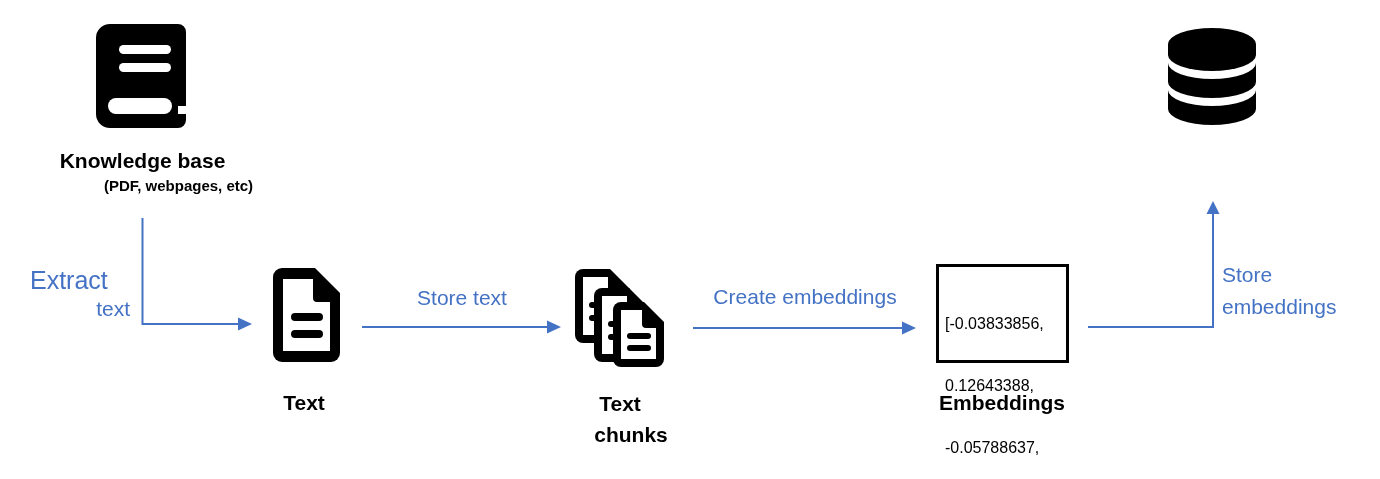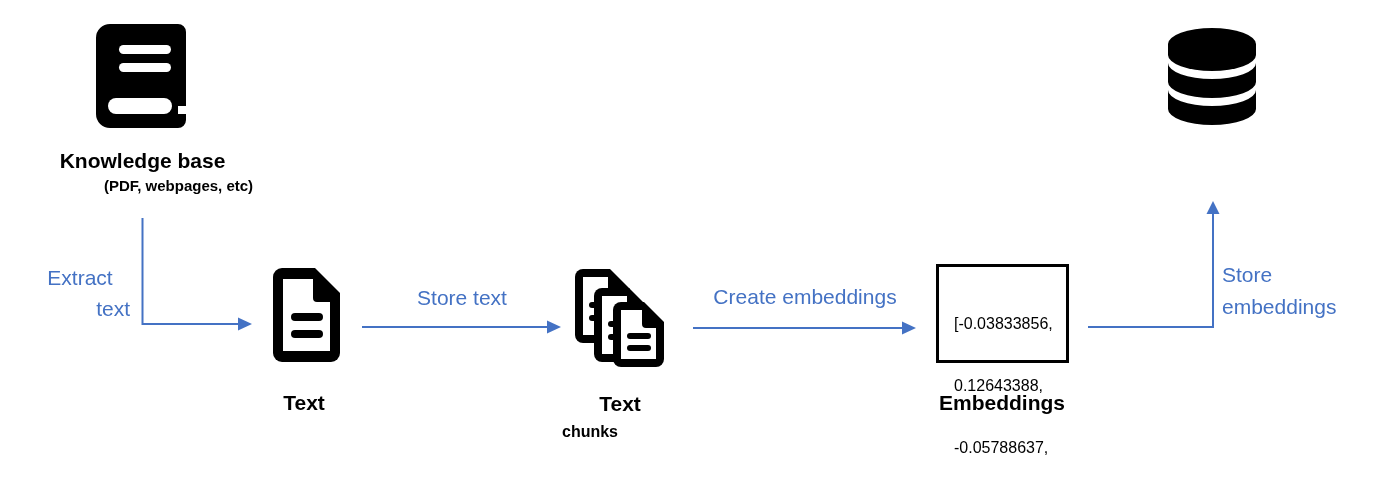--- a/index.html
+++ b/index.html
@@ -53,21 +53,21 @@
   
   .embed-box {
     position: absolute;
     box-sizing: border-box;
     border: 3px solid #000000;
     background: #ffffff;
     font-family: "Liberation Sans", sans-serif;
     color: #000000;
     white-space: pre;
     line-height: 1.30;
-    padding: 5px 0 0 15px;
+    padding: 5px 0 0 6px;
   }
 
   
   .connector {
     position: absolute;
     overflow: visible;
   }
 </style>
 </head>
 <body>
@@ -82,21 +82,21 @@
       <rect x="16" y="76" width="64" height="16" rx="8" fill="#ffffff"></rect>
     </svg>
   </div>
   <div class="label-bold" style="left:0px; top:149px; width:285px; font-size:21px;">Knowledge base</div>
   <div class="label-sub" style="left:0px; top:177px; width:285px; font-size:15px;margin-left:36px;">(PDF, webpages, etc)</div>
 
   <svg class="connector" style="left:130px; top:205px;" width="135" height="140" viewBox="0 0 135 140" aria-hidden="true">
     <path d="M12.5 13 L12.5 119 L108 119" fill="none" stroke="#4472C4" stroke-width="2"></path>
     <path d="M108 112.5 L122 119 L108 125.5 Z" fill="#4472C4"></path>
   </svg>
-  <div class="edge-label" style="left:30px; top:265px; width:100px; text-align:center; font-size:21px;">Extract</div>
+  <div class="edge-label" style="left:30px; top:265px; width:100px; text-align:left; font-size:25px;">Extract</div>
   <div class="edge-label" style="left:30px; top:296px; width:100px; text-align:right; font-size:21px;">text</div>
 
   <div class="node" style="left:265px; top:265px; width:78px; height:100px;">
     <svg width="78" height="100" viewBox="0 0 78 100" aria-hidden="true">
       <path d="M8 12 A9 9 0 0 1 17 3 L50 3 L75 28 L75 88 A9 9 0 0 1 66 97 L17 97 A9 9 0 0 1 8 88 Z" fill="#000000"></path>
       <path d="M18 14 L48 14 L48 33 A4 4 0 0 0 52 37 L65 37 L65 86 L18 86 Z" fill="#ffffff"></path>
       <rect x="26" y="48" width="32" height="8" rx="4" fill="#000000"></rect>
       <rect x="26" y="65" width="32" height="8" rx="4" fill="#000000"></rect>
     </svg>
   </div>
@@ -127,21 +127,21 @@
       <g>
 
         <path d="M41 44 A8 8 0 0 1 49 36 L72 36 L92 56 L92 93 A8 8 0 0 1 84 101 L49 101 A8 8 0 0 1 41 93 Z" fill="#000000"></path>
         <path d="M49 44 L70 44 L70 58 A4 4 0 0 0 74 62 L84 62 L84 93 L49 93 Z" fill="#ffffff"></path>
         <rect x="55" y="67" width="24" height="6" rx="3" fill="#000000"></rect>
         <rect x="55" y="79" width="24" height="6" rx="3" fill="#000000"></rect>
       </g>
     </svg>
   </div>
   <div class="label-bold" style="left:535px; top:392px; width:170px; font-size:21px;">Text</div>
-  <div class="label-bold" style="left:505px; top:423px; width:170px; font-size:16px;">chunks</div>
+  <div class="label-bold" style="left:546px; top:423px; width:170px; font-size:21px;">chunks</div>
 
   <svg class="connector" style="left:693px; top:317px;" width="224" height="22" viewBox="0 0 224 22" aria-hidden="true">
     <path d="M0 11 L210 11" fill="none" stroke="#4472C4" stroke-width="2"></path>
     <path d="M209 4.5 L223 11 L209 17.5 Z" fill="#4472C4"></path>
   </svg>
   <div class="edge-label" style="left:686px; top:284px; width:238px; text-align:center; font-size:21px;">Create embeddings</div>
 
   <div class="embed-box" style="left:936px; top:264px; width:133px; height:99px; font-size:16px;">
     <div>[-0.03833856,</div>
     <div>0.12643388,</div>

